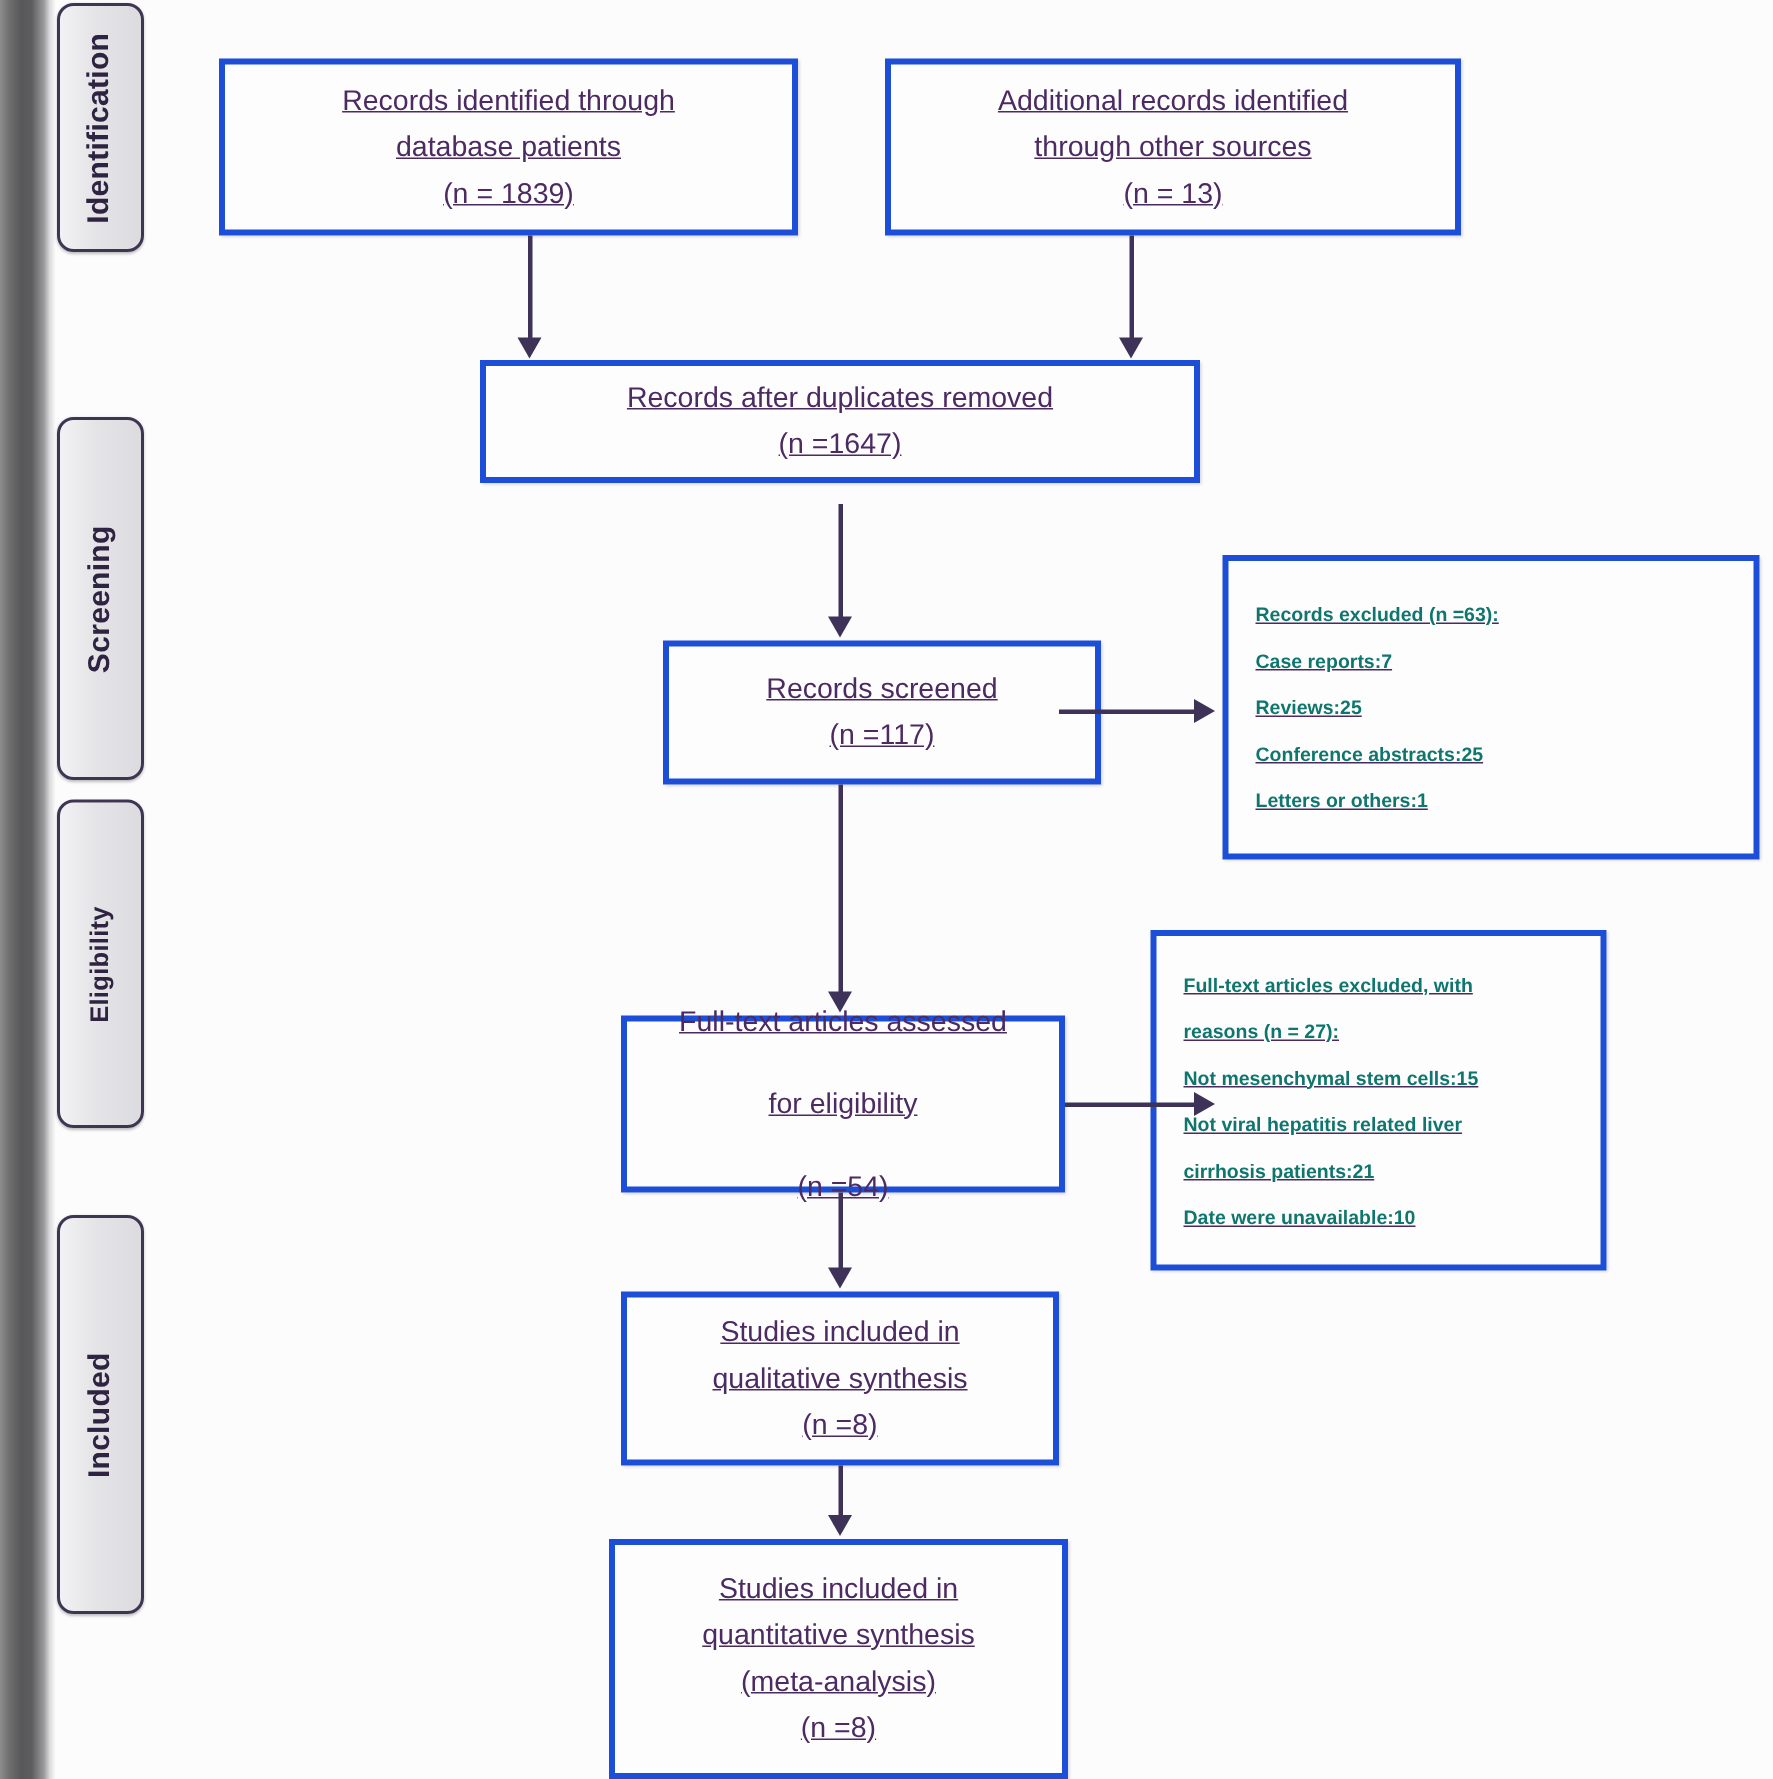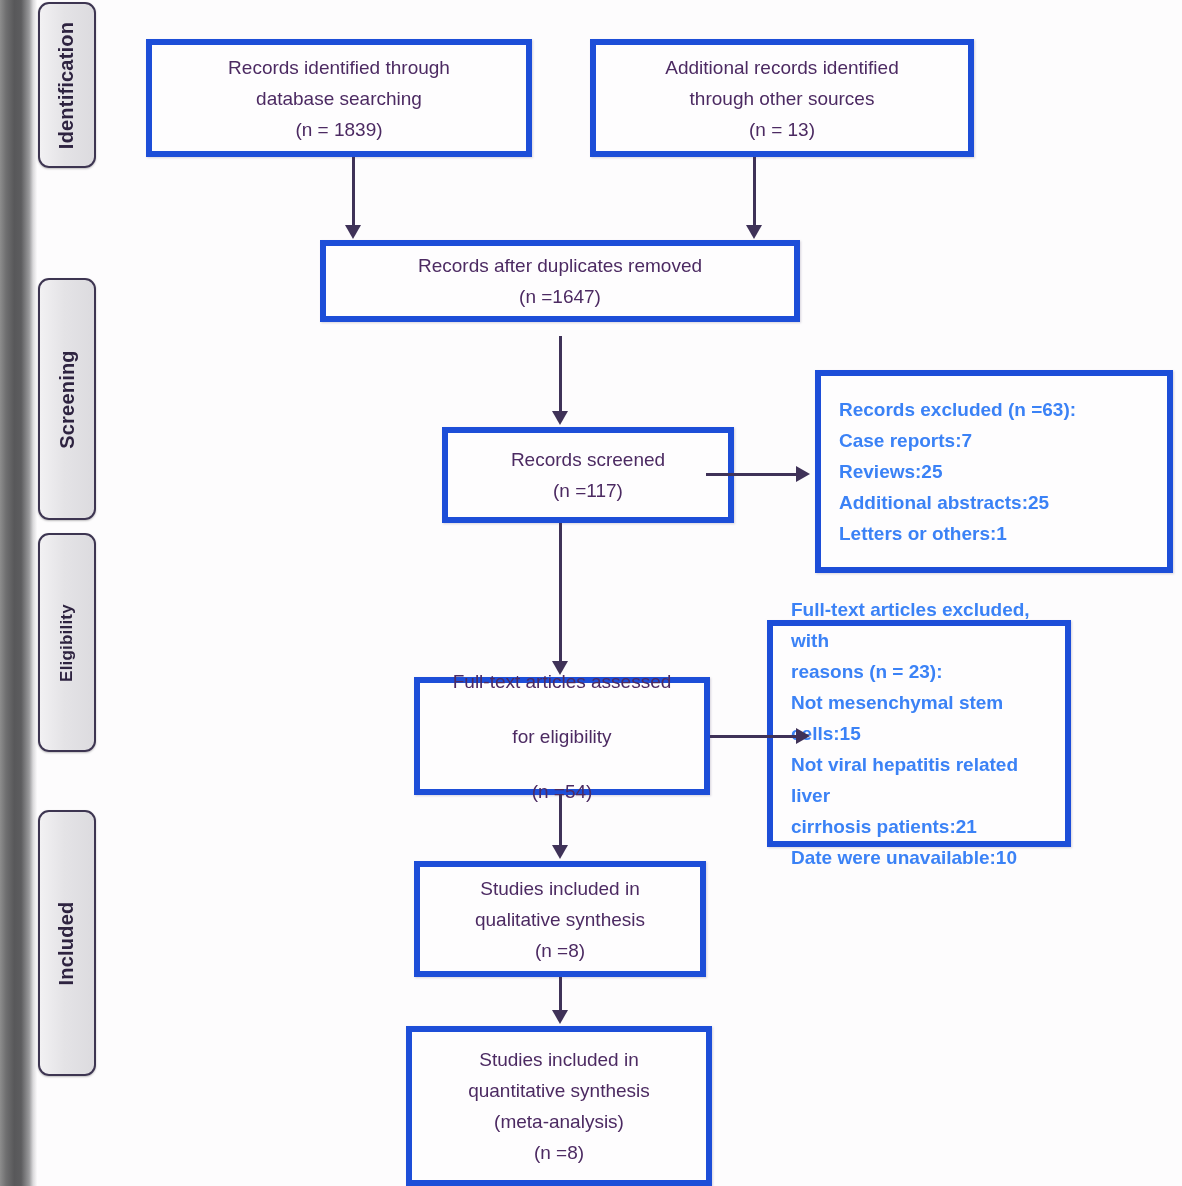--- a/index.html
+++ b/index.html
@@ -65,50 +65,51 @@
   }
   #stage-0 { top: 2px;   height: 162px; }
   #stage-1 { top: 278px; height: 238px; }
   #stage-2 { top: 533px; height: 215px; }
   #stage-3 { top: 810px; height: 262px; }
   #stage-2 .stage-label { font-size: 17px; }
 
   
   .node {
     position: absolute;
-    border: 6px solid #1d4ed8;
+    border: 4px solid #1d4ed8;
     background: #fefdfe;
     box-sizing: border-box;
     color: #4a2b5e;
     display: flex;
     flex-direction: column;
     align-items: center;
     justify-content: center;
     box-shadow: 1px 1px 2px rgba(70,55,95,0.20);
+    text-decoration: underline;
   }
   .node .line {
     display: block;
     text-align: center;
     font-size: 19px;
     line-height: 31px;
     color: #4c2a62;
     white-space: nowrap;
   }
   .node.left-align {
     align-items: flex-start;
     justify-content: center;
     padding-left: 18px;
     padding-right: 8px;
   }
   .node.left-align .line {
     text-align: left;
-    font-size: 19px;
+    font-size: 13px;
     line-height: 31px;
     font-weight: bold;
-    color: #3b82f6;
+    color: #0f766e;
     white-space: normal;
   }
 
   
   #node-db       { left: 146px; top: 39px;   width: 386px; height: 118px; }
   #node-other    { left: 590px; top: 39px;   width: 384px; height: 118px; }
   #node-dups     { left: 320px; top: 240px;  width: 480px; height: 82px;  }
   #node-screened { left: 414px; top: 427px;  width: 292px; height: 96px; margin-left: 28px;  }
   #node-excluded { left: 815px; top: 370px;  width: 358px; height: 203px; }
   #node-fulltext { left: 414px; top: 677px;  width: 296px; height: 118px; gap: 24px; }
@@ -177,21 +178,21 @@
   </div>
   <div class="stage-tab" id="stage-2">
     <span class="stage-label">Eligibility</span>
   </div>
   <div class="stage-tab" id="stage-3">
     <span class="stage-label">Included</span>
   </div>
 
   <div class="node" id="node-db">
     <span class="line">Records identified through</span>
-    <span class="line">database searching</span>
+    <span class="line">database patients</span>
     <span class="line">(n = 1839)</span>
   </div>
 
   <div class="node" id="node-other">
     <span class="line">Additional records identified</span>
     <span class="line">through other sources</span>
     <span class="line">(n = 13)</span>
   </div>
 
   <div class="node" id="node-dups">
@@ -201,33 +202,33 @@
 
   <div class="node" id="node-screened">
     <span class="line">Records screened</span>
     <span class="line">(n =117)</span>
   </div>
 
   <div class="node left-align" id="node-excluded">
     <span class="line">Records excluded (n =63):</span>
     <span class="line">Case reports:7</span>
     <span class="line">Reviews:25</span>
-    <span class="line">Additional abstracts:25</span>
+    <span class="line">Conference abstracts:25</span>
     <span class="line">Letters or others:1</span>
   </div>
 
   <div class="node" id="node-fulltext">
     <span class="line">Full-text articles assessed</span>
     <span class="line">for eligibility</span>
     <span class="line">(n =54)</span>
   </div>
 
   <div class="node left-align" id="node-ftexcl">
     <span class="line">Full-text articles excluded, with</span>
-    <span class="line">reasons (n = 23):</span>
+    <span class="line">reasons (n = 27):</span>
     <span class="line">Not mesenchymal stem cells:15</span>
     <span class="line">Not viral hepatitis related liver</span>
     <span class="line">cirrhosis patients:21</span>
     <span class="line">Date were unavailable:10</span>
   </div>
 
   <div class="node" id="node-qual">
     <span class="line">Studies included in</span>
     <span class="line">qualitative synthesis</span>
     <span class="line">(n =8)</span>

